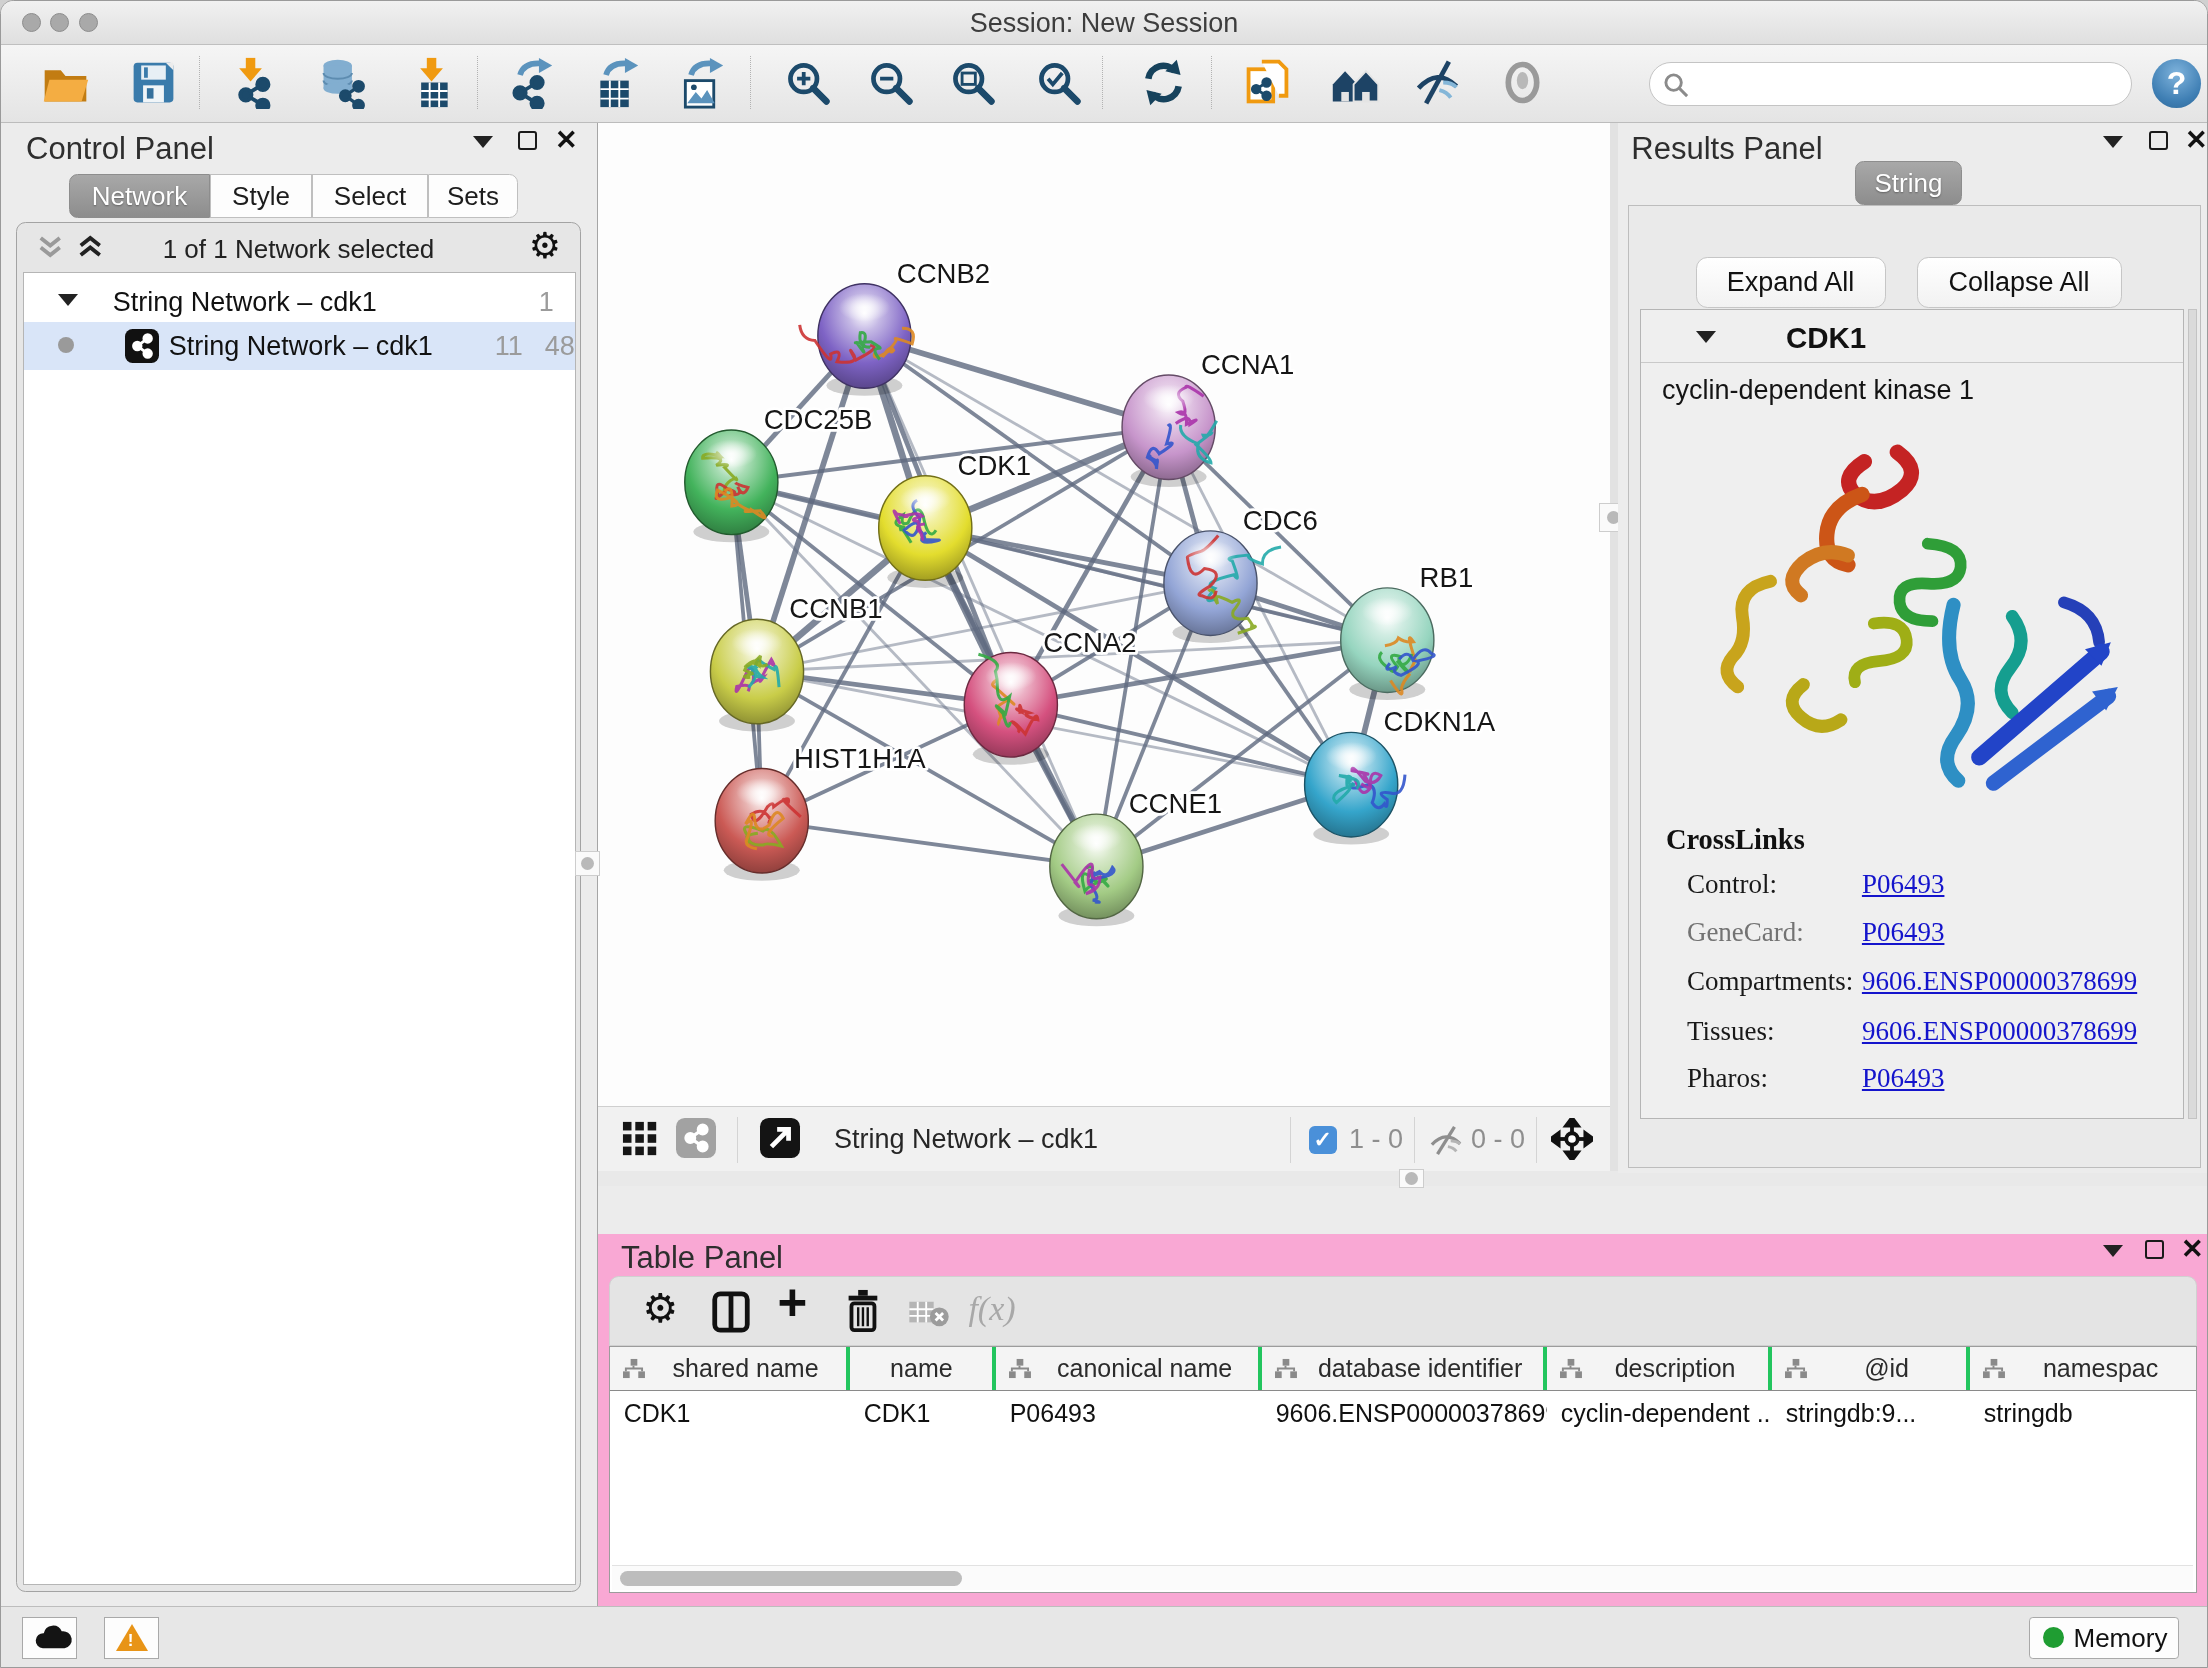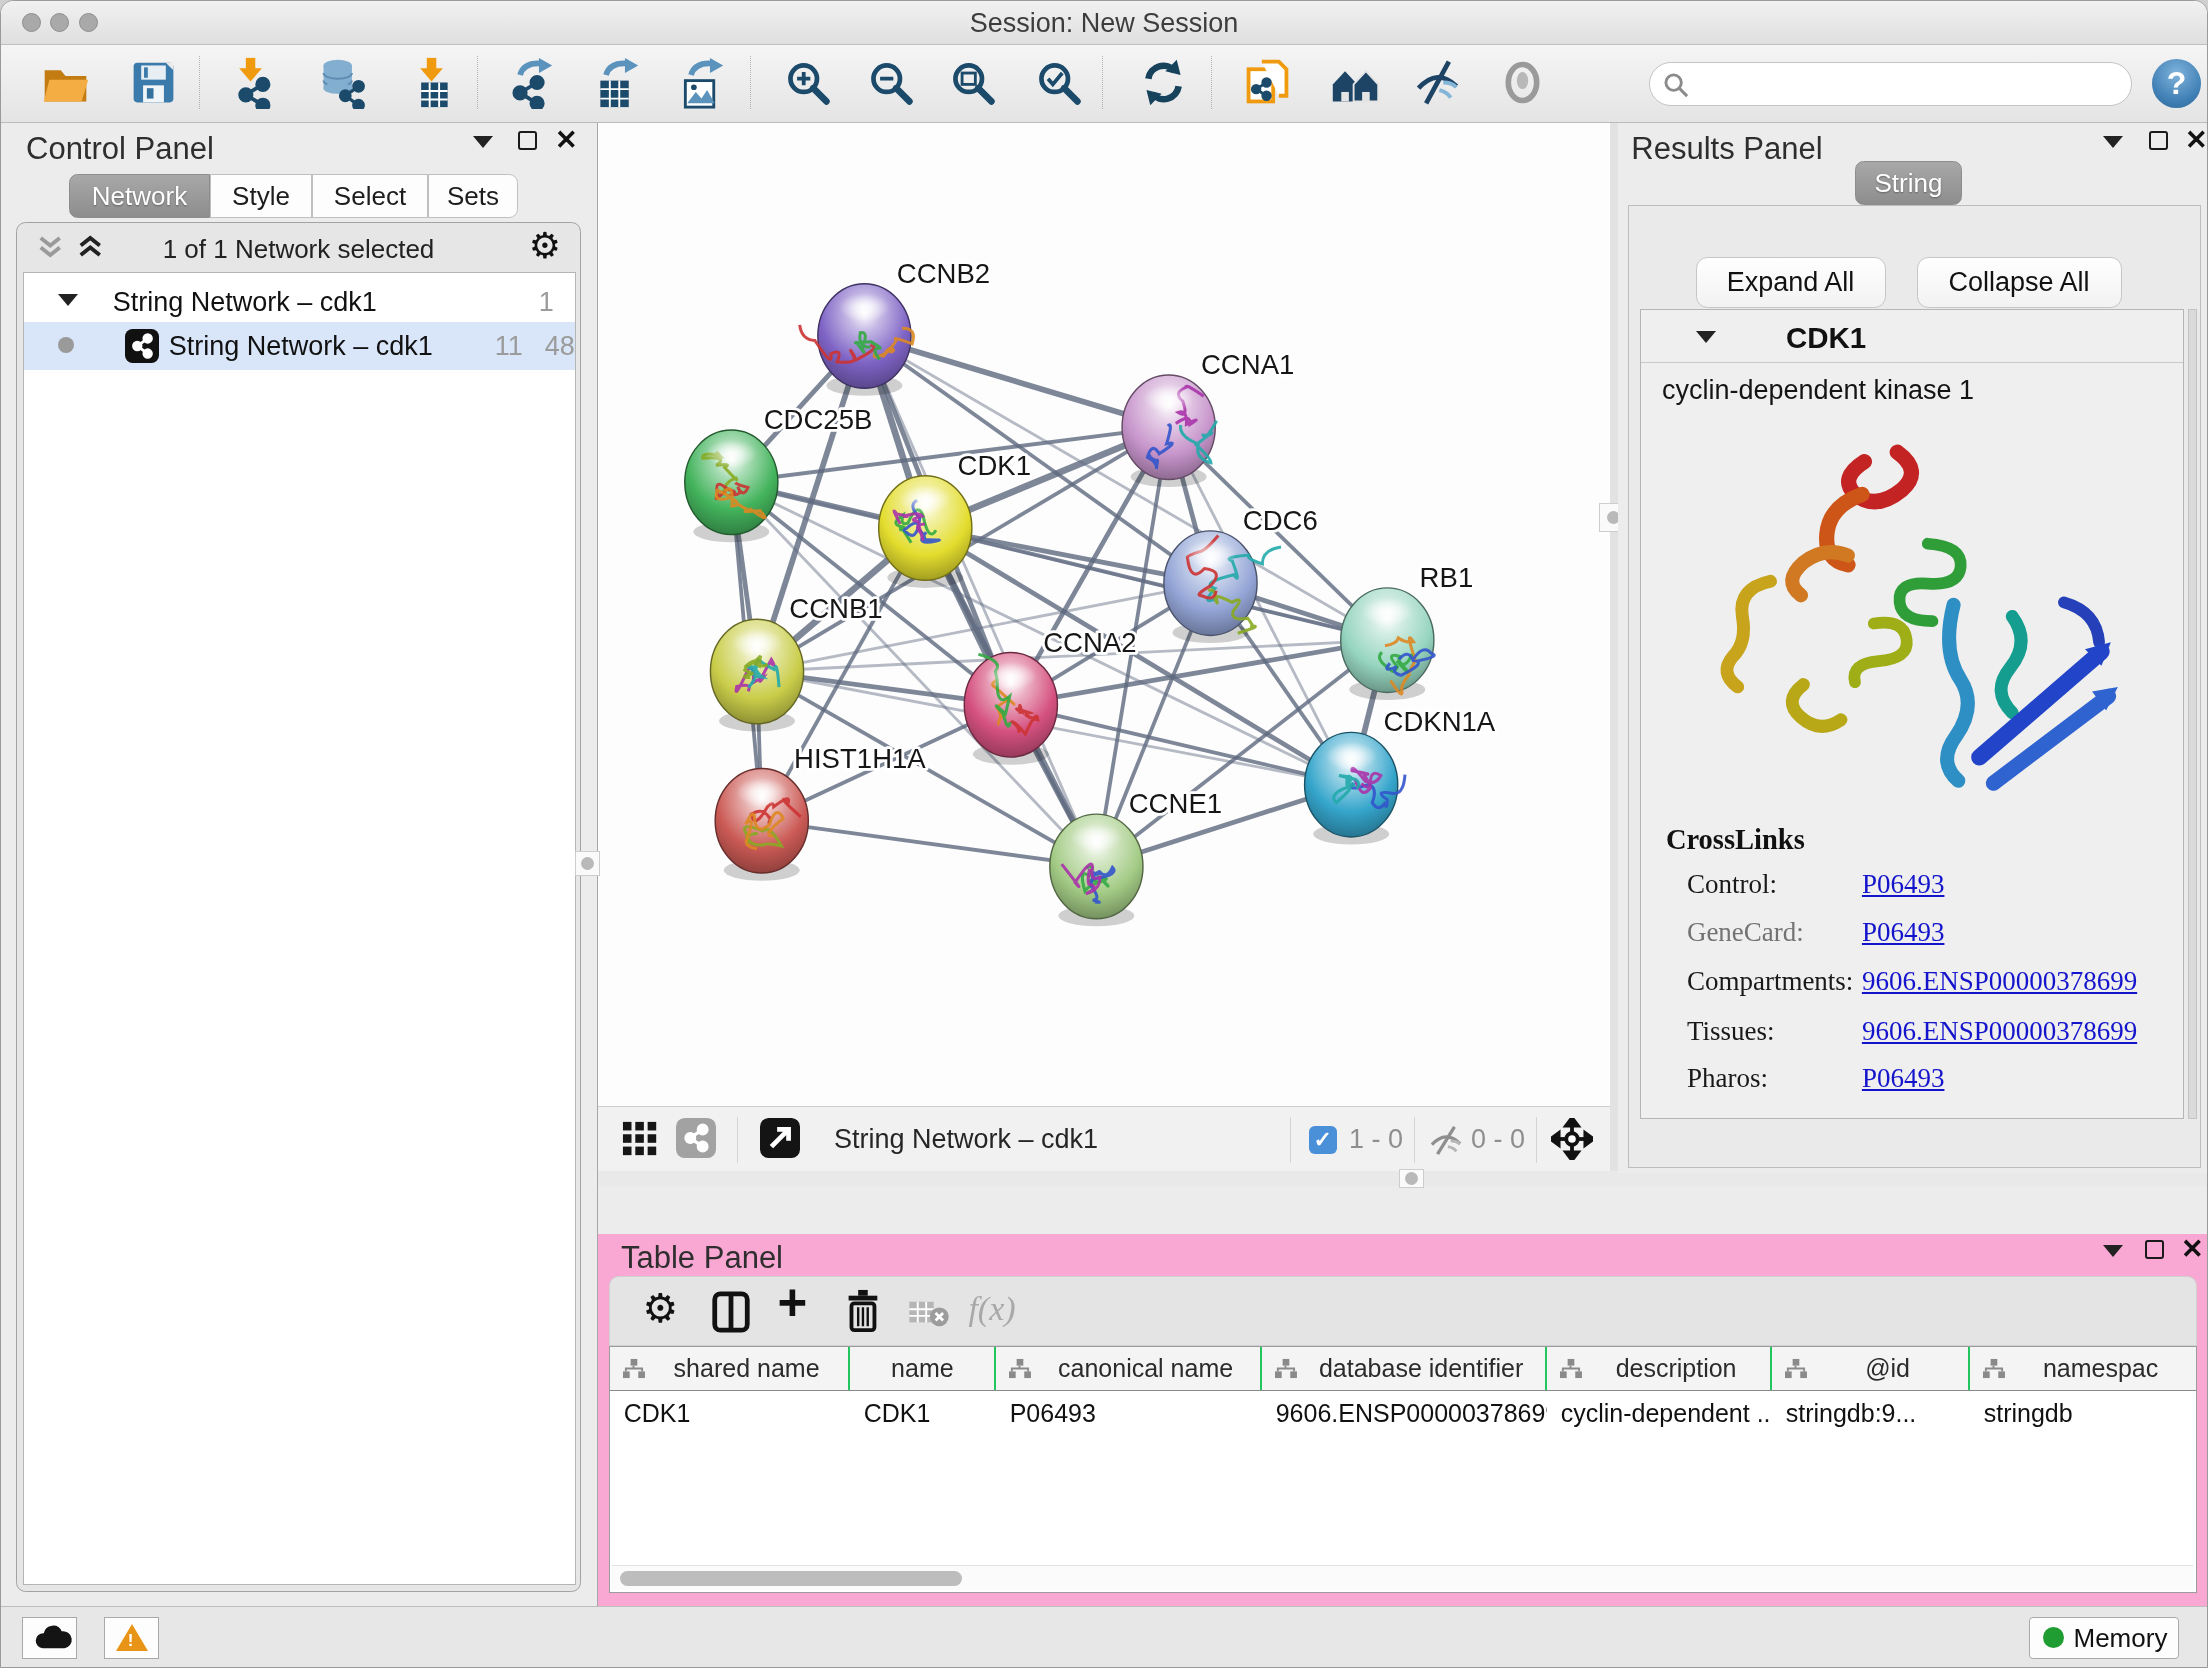--- a/index.html
+++ b/index.html
@@ -83,21 +83,21 @@
   .serif { font-family:"Liberation Serif",serif; }
   .xlink { color:#1414cc; text-decoration:underline; }
 
   
   .table-panel { position:absolute; left:597px; top:1185px; width:1611px; height:420px; background:#f9a8d4;margin-top:48px; }
   .tp-toolbar { position:absolute; left:11.4px; top:42px; width:1588px; height:70px;
                 background:#e4e4e4; border:1px solid #d0d0d0; border-radius:9.5px 9.5px 0 0; }
   .tp-table { position:absolute; left:11.4px; top:112px; width:1588px; height:247px;
               background:#fff; border:1.9px solid #9c9c9c; }
   .thead { display:flex; height:44px; background:#f4f4f4; border-bottom:1.9px solid #8a8a8a; }
-  .th { display:flex; align-items:center; border-right:2px solid #22c55e; font-size:25px; color:#2b2b2b; }
+  .th { display:flex; align-items:center; border-right:4px solid #22c55e; font-size:25px; color:#2b2b2b; }
   .th svg { margin-left:11.4px; }
   .th span { flex:1; text-align:center; white-space:nowrap; overflow:hidden; }
   .trow { display:flex; height:42px; }
   .td { font-size:25px; color:#111; padding:7.6px 0 0 13.3px; white-space:nowrap; overflow:hidden; }
   .hscroll { position:absolute; left:1.9px; bottom:1.9px; width:1581px; height:25px;
              background:#fbfbfb; border-top:1px solid #e2e2e2; }
   .hscroll i { position:absolute; left:7.6px; top:4.8px; width:342px; height:15px;
                background:#bdbdbd; border-radius:7.6px; display:block; }
   .glyph { font-family:"DejaVu Sans",sans-serif; }
 

